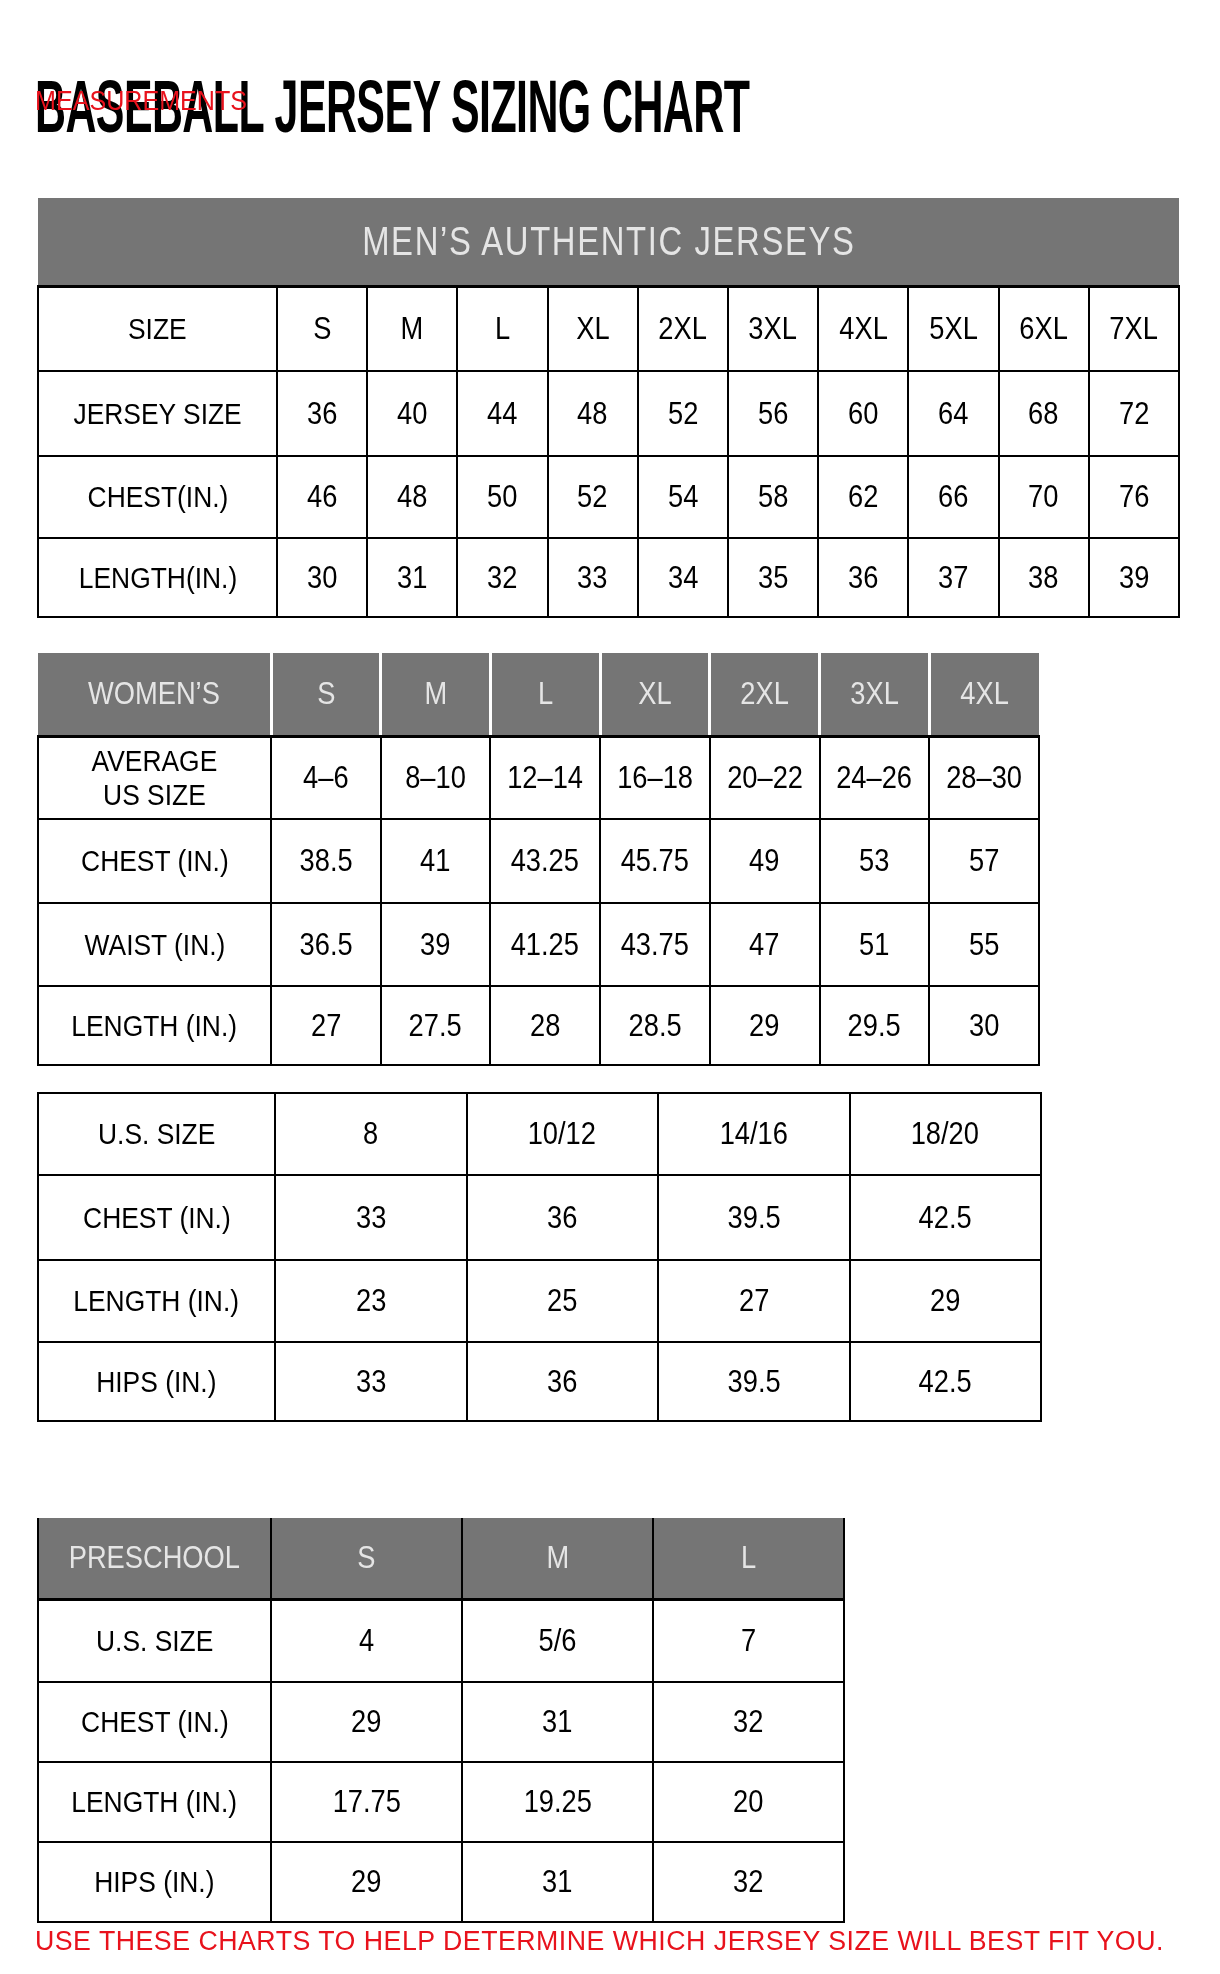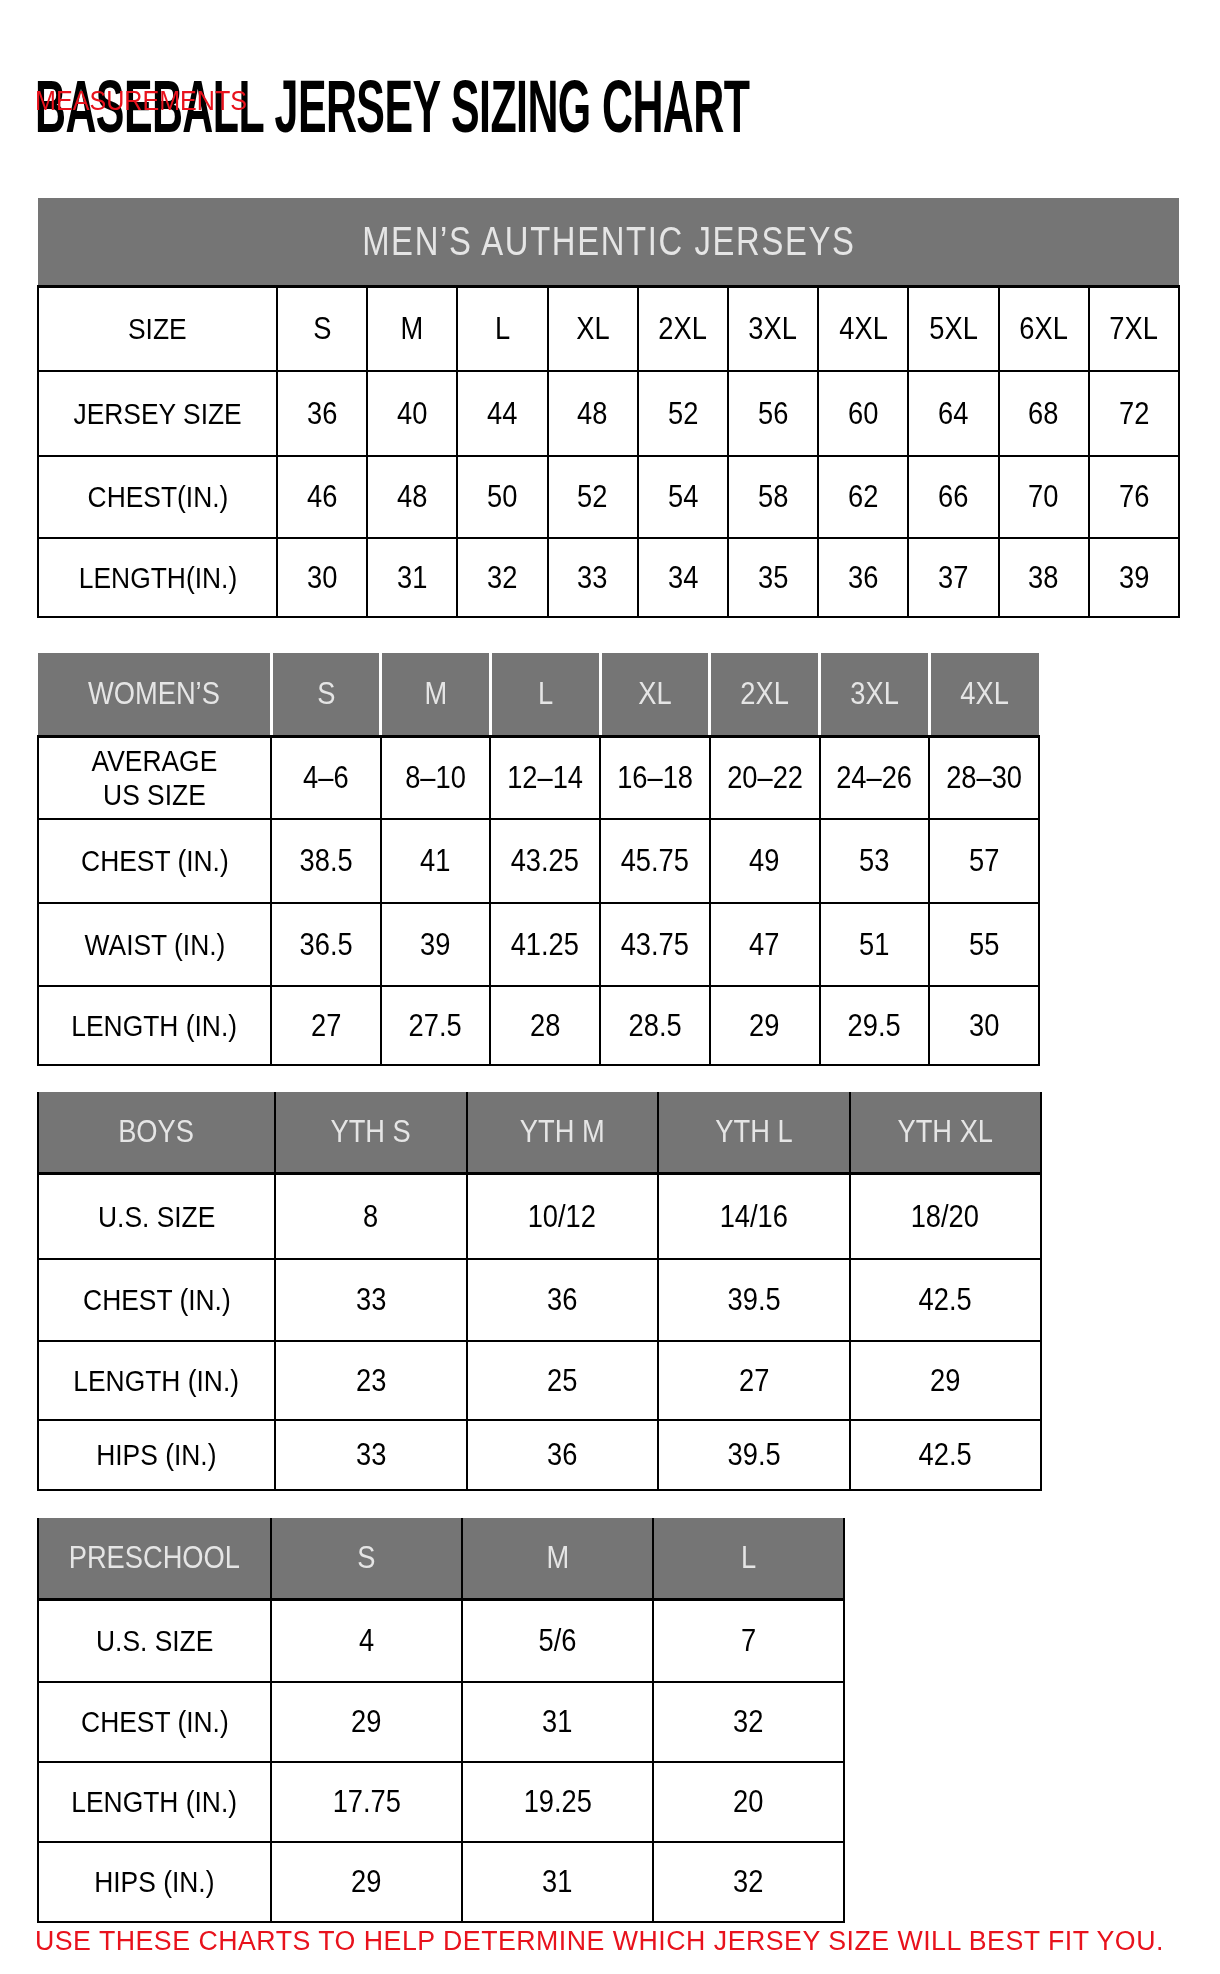--- a/index.html
+++ b/index.html
@@ -208,27 +208,20 @@
       </tbody>
   </table>
 
   <table class="tbl boys">
     <colgroup>
         <col class="c-label">
         <col span="4">
       </colgroup>
     <tbody>
         <tr>
-          <td class="hd"><span class="cx">BOYS</span></td>
-          <td class="hd"><span class="cx">YTH S</span></td>
-          <td class="hd"><span class="cx">YTH M</span></td>
-          <td class="hd"><span class="cx">YTH L</span></td>
-          <td class="hd"><span class="cx">YTH XL</span></td>
-        </tr>
-        <tr>
           <td class="lbl"><span class="cx">U.S. SIZE</span></td>
           <td class="val"><span class="cx">8</span></td>
           <td class="val"><span class="cx">10/12</span></td>
           <td class="val"><span class="cx">14/16</span></td>
           <td class="val"><span class="cx">18/20</span></td>
         </tr>
         <tr>
           <td class="lbl"><span class="cx">CHEST (IN.)</span></td>
           <td class="val"><span class="cx">33</span></td>
           <td class="val"><span class="cx">36</span></td>

